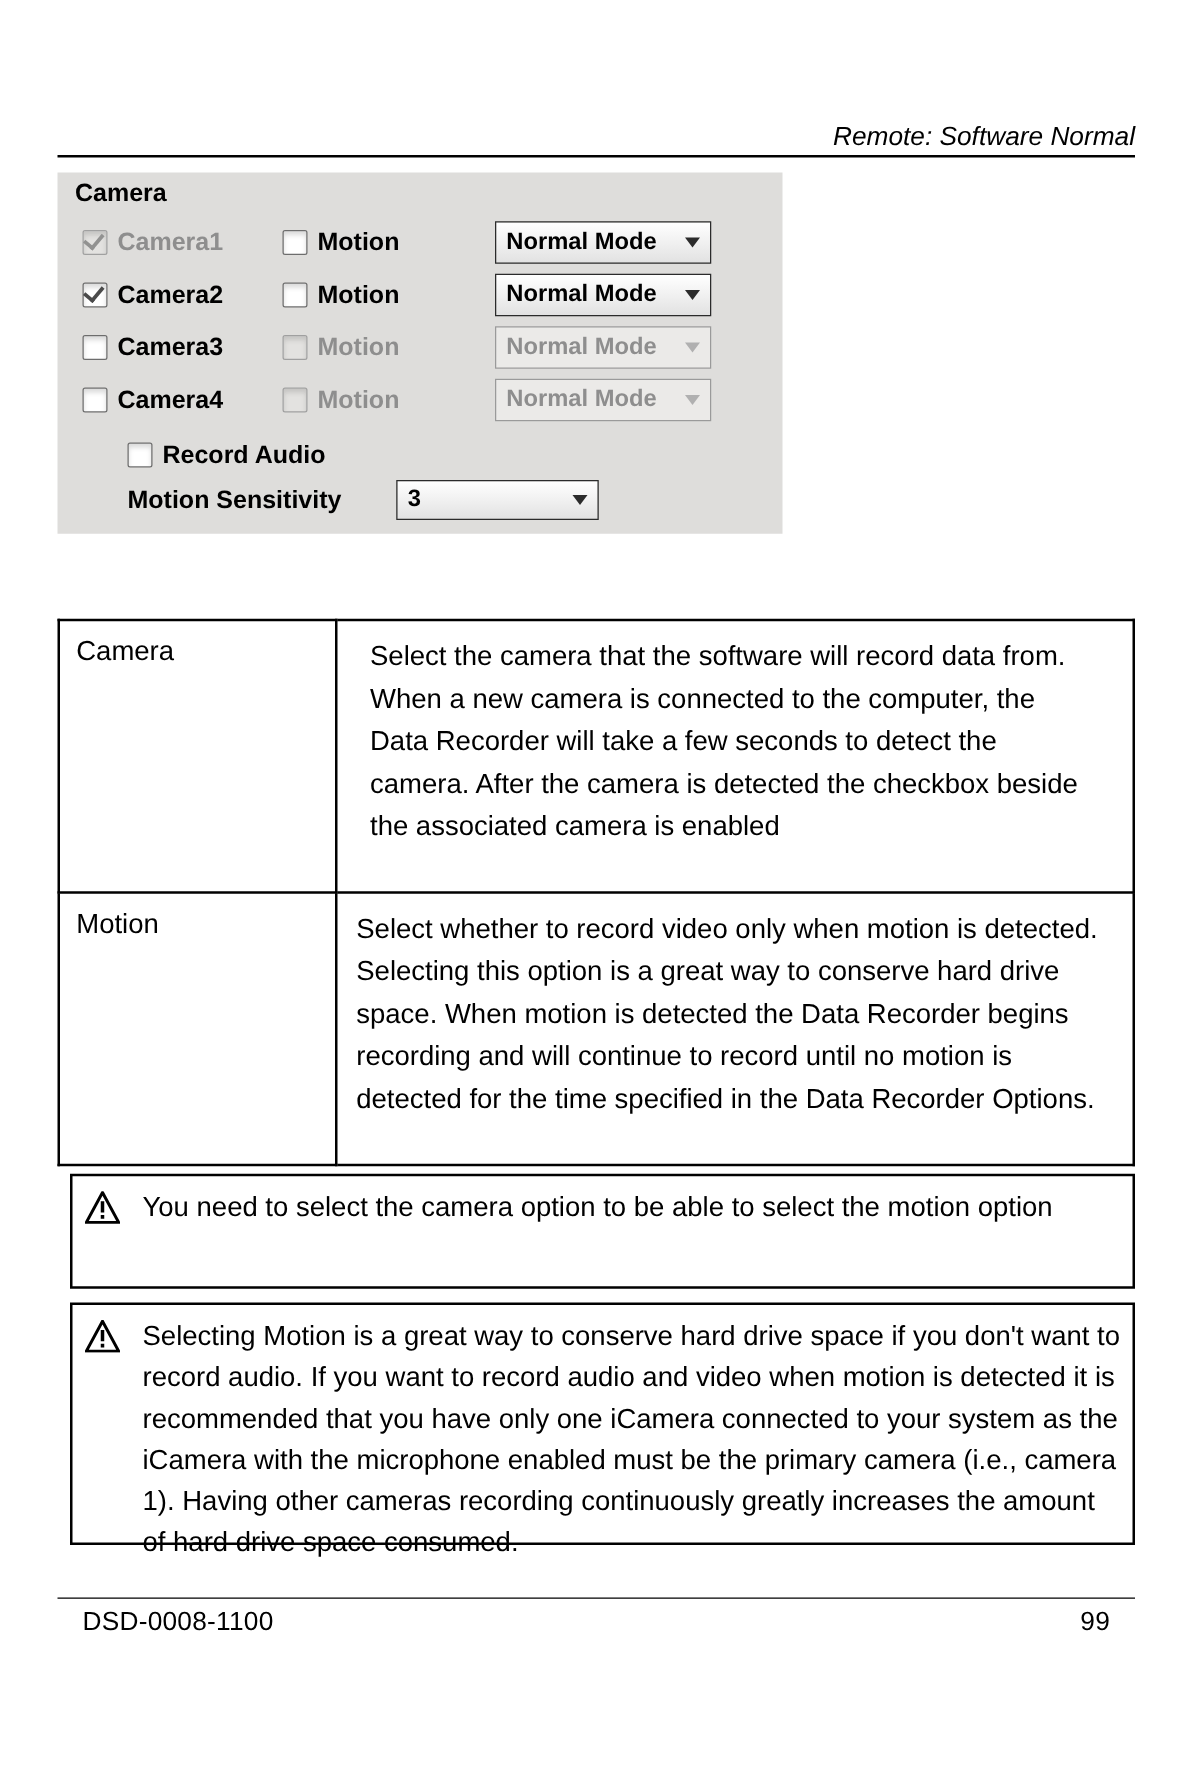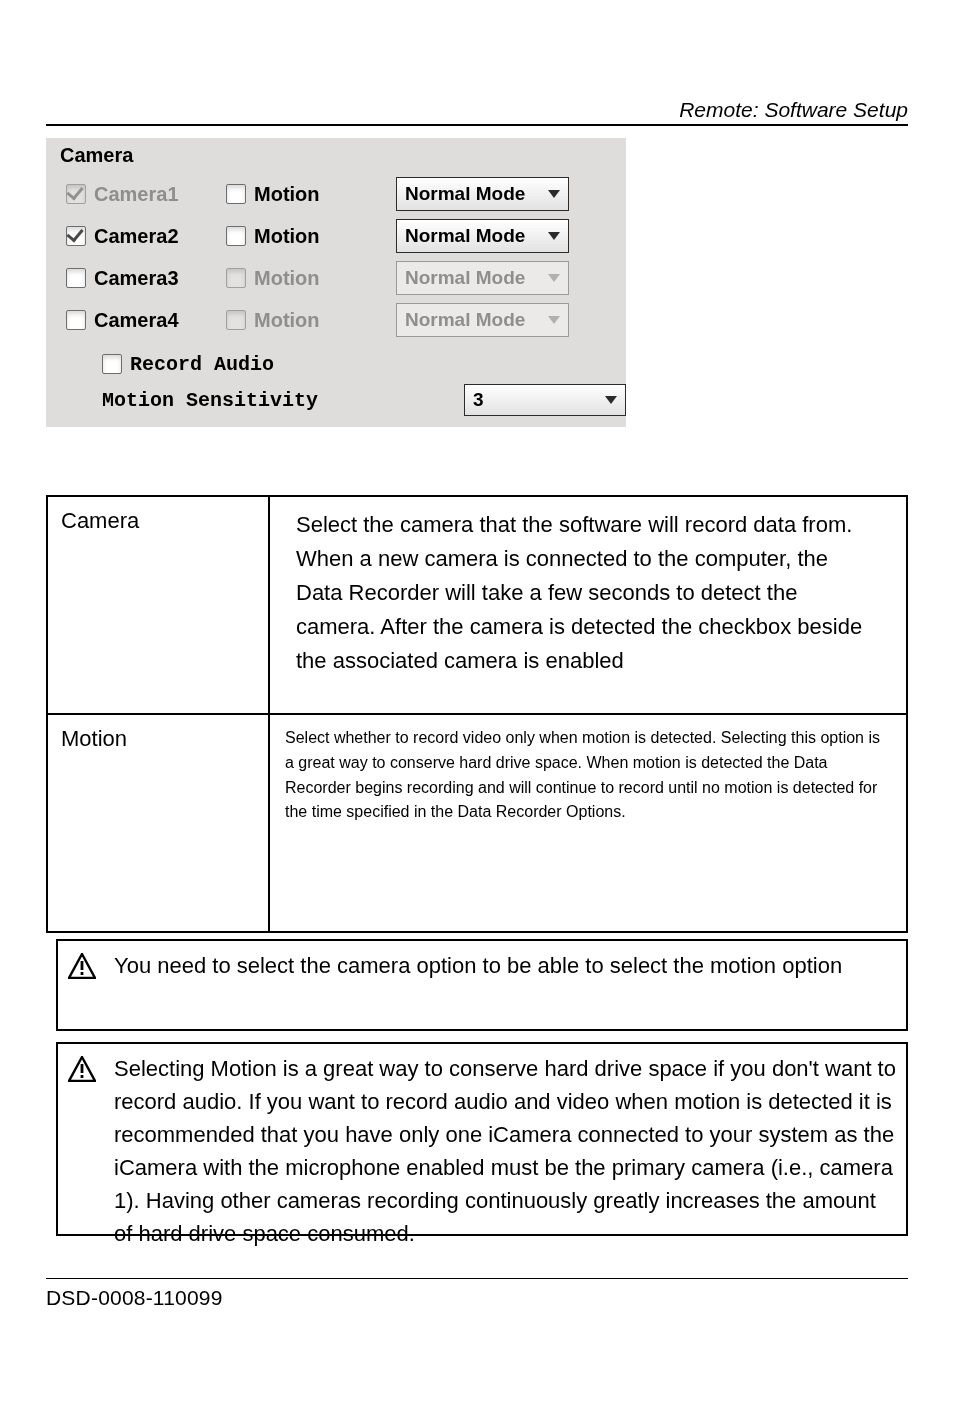--- a/index.html
+++ b/index.html
@@ -25,40 +25,40 @@
   .col-cam{display:flex;align-items:center;width:160px;margin-left:8px;}
   .col-mot{display:flex;align-items:center;width:150px;}
   .col-mode{margin-left:20px;}
   .select{width:173px;height:34px;border:1.5px solid #2b2b2b;background:linear-gradient(#fff,#e2e2e2);display:flex;align-items:center;justify-content:space-between;padding:0 8px 0 8px;box-sizing:border-box;font-weight:bold;font-size:19px;}
   .select.dis{border-color:#9a9a9a;color:#8e8e8e;background:#ebeae8;}
   .select .arrow{width:0;height:0;border-left:6px solid transparent;border-right:6px solid transparent;border-top:8px solid #2b2b2b;}
   .select.dis .arrow{border-top-color:#b0b0b0;}
   .select.small{width:162px;height:32px;font-size:19px;}
   .aux{margin-left:44px;}
   .aux-row{display:flex;align-items:center;height:34px;}
-  .aux-row .lab{font-weight:bold;font-family:Liberation Mono, monospace;}
+  .aux-row .lab{font-weight:bold;}
   .sens-sel{margin-left:44px;}
 
   .opt-table{position:absolute;top:495px;left:var(--margin-lr);right:var(--margin-lr);border:2px solid #000;border-collapse:collapse;table-layout:fixed;width:calc(100% - var(--margin-lr)*2);}
   .opt-table td{border:2px solid #000;vertical-align:top;}
   .opt-table td.c1{width:218px;height:214px;}
 
   .notice{position:absolute;left:56px;right:46px;border:2px solid #000;box-sizing:border-box;padding:8px 10px 8px 10px;display:flex;gap:18px;}
   .notice svg{flex:none;margin-top:4px;}
   .notice1{top:939px;height:92px;}
   .notice2{top:1042px;height:194px;justify-content:space-between;}
 
   .footer{position:absolute;width:100%;left:0;top:1286px;font-size:21px;letter-spacing:.2px;}
-  .footer .line{display:flex;justify-content:flex-start;padding:0 46px;}
+  .footer .line{display:flex;justify-content:space-between;padding:0 66px;}
 </style>
 </head>
 <body>
 
 <div class="page">
-  <div style="position:absolute;top:98px;right:46px;font-style:italic;font-size:21px;">Remote: Software Setup</div>
+  <div style="position:absolute;top:98px;right:46px;font-style:italic;font-size:21px;">Remote: Software Normal</div>
   <hr class="rule rule-top">
 
   <div class="panel">
     <div class="group-title">Camera</div>
     <div id="rows">
         <div class="row">
           <span class="col-cam">
             <span class="cb checked dis"></span>
             <span class="lab dis">Camera1</span>
           </span>
@@ -120,21 +120,21 @@
               <span class="arrow"></span>
             </span>
           </span>
         </div>
       </div>
     <div class="aux" style="margin-top:6px;">
       <div class="aux-row">
         <span class="cb"></span>
         <span class="lab">Record Audio</span>
       </div>
-      <div class="aux-row" style="margin-top:2px;justify-content:space-between;">
+      <div class="aux-row" style="margin-top:2px;">
         <span class="lab" style="margin-left:0;">Motion Sensitivity</span>
         <span class="sens-sel">
           <span class="select small">
             <span>3</span>
             <span class="arrow"></span>
           </span>
         </span>
       </div>
     </div>
   </div>
@@ -148,21 +148,21 @@
       </td>
       <td>
         <div style="padding:10px 25px;font-size:22px;line-height:1.55;">Select the camera that the software will record data from. When a new camera is connected to the computer, the Data Recorder will take a few seconds to detect the camera. After the camera is detected the checkbox beside the associated camera is enabled</div>
       </td>
     </tr>
     <tr>
       <td class="c1">
         <div style="padding:10px 12px;font-size:22px;">Motion</div>
       </td>
       <td>
-        <div style="padding:10px 14px;font-size:16px;line-height:1.55;">Select whether to record video only when motion is detected. Selecting this option is a great way to conserve hard drive space. When motion is detected the Data Recorder begins recording and will continue to record until no motion is detected for the time specified in the Data Recorder Options.</div>
+        <div style="padding:10px 14px;font-size:22px;line-height:1.55;">Select whether to record video only when motion is detected. Selecting this option is a great way to conserve hard drive space. When motion is detected the Data Recorder begins recording and will continue to record until no motion is detected for the time specified in the Data Recorder Options.</div>
       </td>
     </tr>
   </tbody>
     </table>
 
   <div class="notice notice1">
     <svg width="28" height="26" viewBox="0 0 28 26">
       <polygon points="14,1 27,25 1,25" fill="none" stroke="#000" stroke-width="2.4"></polygon>
       <rect x="12.6" y="8" width="2.8" height="9" fill="#000"></rect>
       <rect x="12.6" y="19" width="2.8" height="3" fill="#000"></rect>

